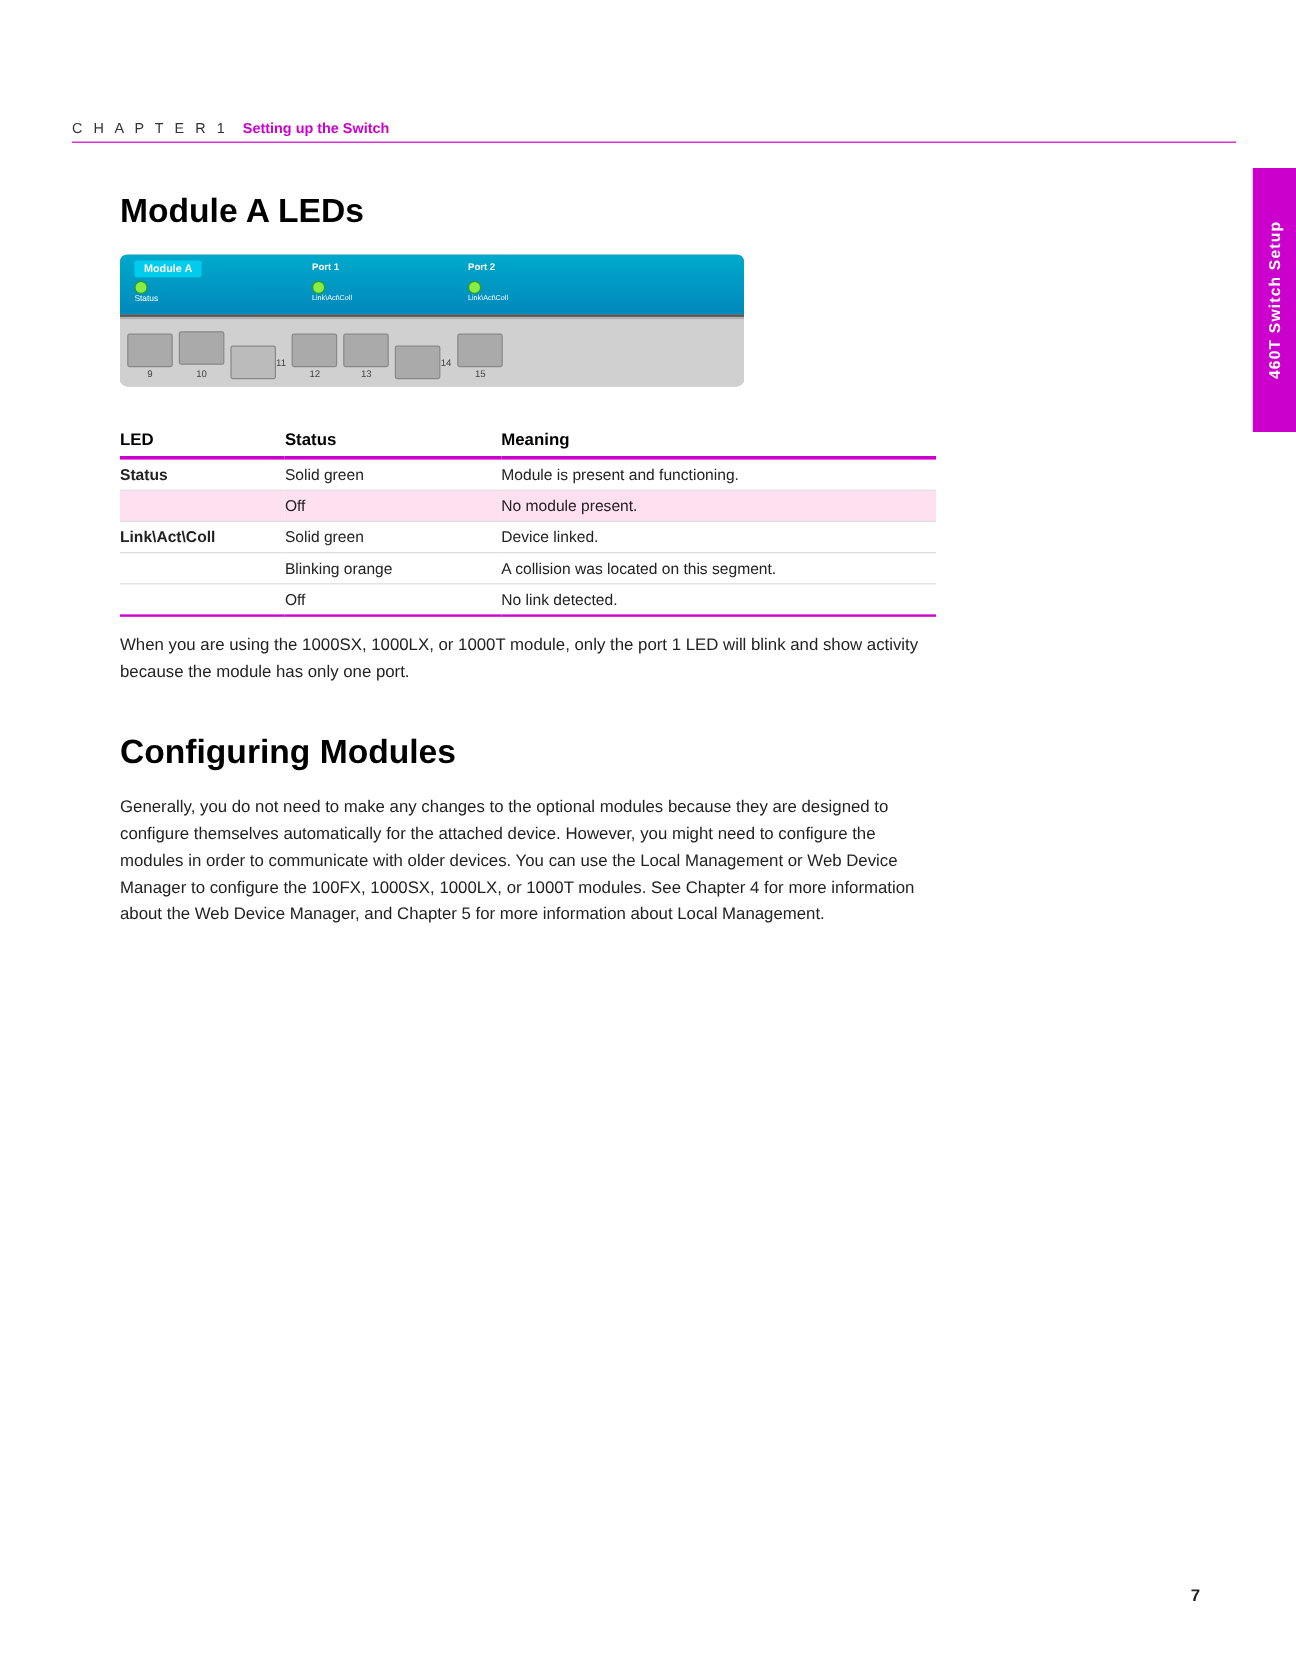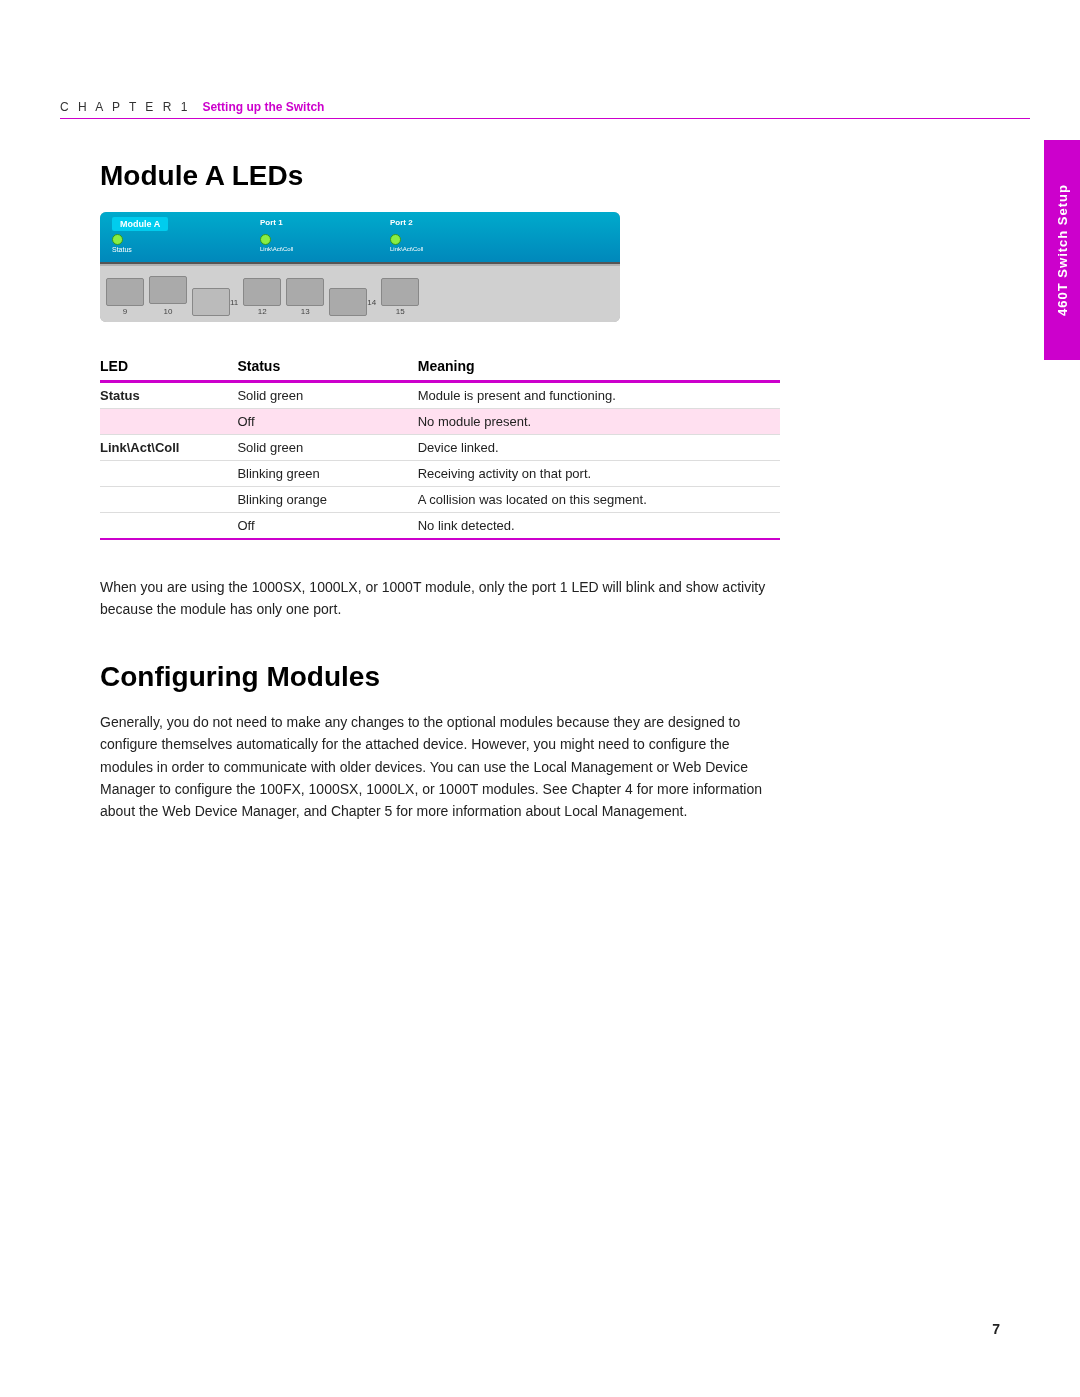--- a/index.html
+++ b/index.html
@@ -116,21 +116,21 @@
       left: 0;
       right: 0;
       height: 56px;
       background: #d0d0d0;
     }
 
     
     .led-table {
       width: 680px;
       border-collapse: collapse;
-      margin-bottom: 36px;
+      margin-bottom: 12px;
     }
     .led-table thead tr {
       border-bottom: 3px solid #cc00cc;
     }
     .led-table thead th {
       font-size: 14px;
       font-weight: bold;
       color: #000;
       padding: 6px 12px 6px 0;
       text-align: left;
@@ -276,25 +276,20 @@
           <td class="status-col">Off</td>
           <td>No module present.</td>
         </tr>
         <tr>
           <td>Link\Act\Coll</td>
           <td class="status-col">Solid green</td>
           <td>Device linked.</td>
         </tr>
         <tr>
           <td></td>
-          <td class="status-col">Blinking green</td>
-          <td>Receiving activity on that port.</td>
-        </tr>
-        <tr>
-          <td></td>
           <td class="status-col">Blinking orange</td>
           <td>A collision was located on this segment.</td>
         </tr>
         <tr class="last-row">
           <td></td>
           <td class="status-col">Off</td>
           <td>No link detected.</td>
         </tr>
       </tbody>
   </table>

